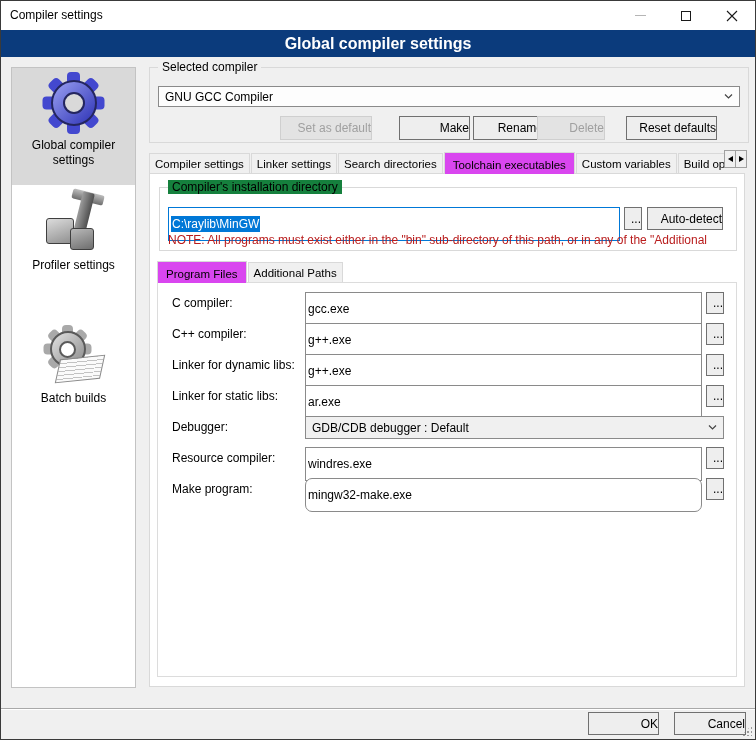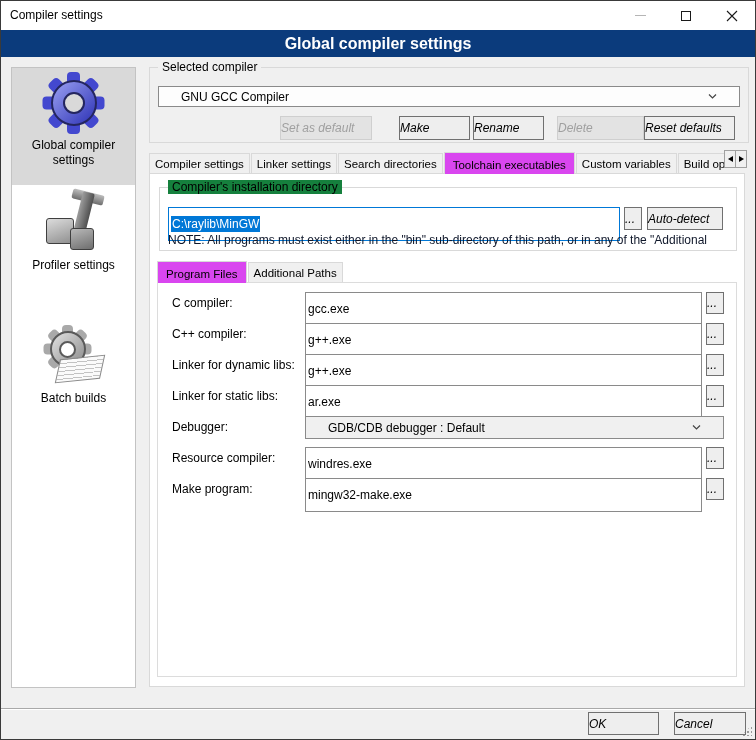--- a/index.html
+++ b/index.html
@@ -81,27 +81,27 @@
      background:repeating-linear-gradient(180deg,#fafafa 0 3px,#c2c2c2 3px 4px);
      border:1px solid #8a8a8a; transform:skewX(-18deg) rotate(-6deg); }
 
   
   .group { position:absolute; border:1px solid #d9d9d9; }
   .group-label { position:absolute; top:-8px; left:8px; padding:0 4px; font-size:12px; color:#000; background:#f0f0f0; }
   .group-label.on-white { background:#15803d; }
 
   
   .btn {
-    position:absolute; display:flex; align-items:center; justify-content:flex-start;
-    font-size:12px; color:#000; background:#eeeeee; border:1px solid #707070; cursor:default;font-style:italic;
+    position:absolute; display:flex; align-items:center; justify-content:flex-end;
+    font-size:12px; color:#000; background:#eeeeee; border:1px solid #707070; cursor:default;
   }
   .btn.disabled { color:#a0a0a0; background:#e3e3e3; border-color:#cfcfcf; }
   .combo {
     position:absolute; display:flex; align-items:center; justify-content:space-between;
-    padding:0 22px; font-size:12px; background:#fdfdfd; border:1px solid #8a8a8a;
+    padding:0 6px; font-size:12px; background:#fdfdfd; border:1px solid #8a8a8a;
   }
   .combo.gray { background:#f0f0f0; }
   .textbox {
     position:absolute; display:flex; align-items:center; padding:16px 2px;
     font-size:12px; background:#fff; border:1px solid #8a8a8a; white-space:nowrap; overflow:hidden;
   }
   .textbox.focused { border-color:#0078d7; }
   .textbox .sel { background:#0078d7; color:#fff; padding:1px 1px; }
 
   
@@ -118,21 +118,21 @@
   .tab-arrows { position:absolute; right:0; top:1px; display:flex; z-index:6; }
   .arrow-btn { width:12px; height:18px; background:#f0f0f0; border:1px solid #a0a0a0; display:flex; align-items:center; justify-content:center; margin-left:-1px; }
   .tri-left  { width:0; height:0; border-top:3.5px solid transparent; border-bottom:3.5px solid transparent; border-right:5px solid #000; }
   .tri-right { width:0; height:0; border-top:3.5px solid transparent; border-bottom:3.5px solid transparent; border-left:5px solid #000; }
 
   .tabpage { position:absolute; left:148px; top:172px; width:596px; height:514px; background:#fff; border:1px solid #d9d9d9; z-index:1; }
   .subpage { position:absolute; left:156px; top:281px; width:580px; height:395px; background:#fff; border:1px solid #dcdcdc; z-index:2; }
 
   
   .install-group { left:158px; top:186px; width:578px; height:64px; background:#fff; z-index:2; }
-  .note { position:absolute; left:8px; top:45px; font-size:12px; color:#0f172a; white-space:nowrap; overflow:hidden; right:2px; }
+  .note { position:absolute; left:8px; top:45px; font-size:12px; color:#b91c1c; white-space:nowrap; overflow:hidden; right:2px; }
 
   
   .form-label { position:absolute; left:14px; font-size:12px; line-height:22px; color:#000; white-space:nowrap; }
 
   
   .footer-sep { position:absolute; left:0; right:0; top:707px; height:1px; background:#a9a9a9; box-shadow:0 1px 0 #ffffff; }
   .grip { position:absolute; right:3px; bottom:3px; width:11px; height:11px;
     background-image:radial-gradient(#9a9a9a 1px, transparent 1.2px);
     background-size:4px 4px; background-position:1px 1px;
     clip-path:polygon(100% 0, 100% 100%, 0 100%); }
@@ -212,24 +212,24 @@
     </div>
     <div class="btn disabled" style="left:130px; top:48px; width:92px; height:24px;">
         <span>Set as default</span>
       </div>
     <div class="btn" style="left:249px; top:48px; width:71px; height:24px;">
         <span>Make</span>
       </div>
     <div class="btn" style="left:323px; top:48px; width:71px; height:24px;">
         <span>Rename</span>
       </div>
-    <div class="btn disabled" style="left:407px; top:48px; width:87px; height:24px;">
+    <div class="btn disabled" style="left:387px; top:48px; width:68px; height:24px;">
         <span>Delete</span>
       </div>
-    <div class="btn" style="left:494px; top:48px; width:91px; height:24px;">
+    <div class="btn" style="left:476px; top:48px; width:91px; height:24px;">
         <span>Reset defaults</span>
       </div>
   </div>
 
   <div class="tabstrip main-tabs">
     <div class="tab">
         <span>Compiler settings</span>
       </div>
     <div class="tab">
         <span>Linker settings</span>
@@ -325,21 +325,21 @@
 
     <div class="form-label" style="top:164px;">Resource compiler:</div>
     <div class="textbox" style="left:147px; top:164px; width:397px; height:22px;">
         <span>windres.exe</span>
       </div>
     <div class="btn" style="left:548px; top:164px; width:18px; height:22px;">
         <span>...</span>
       </div>
 
     <div class="form-label" style="top:195px;">Make program:</div>
-    <div class="textbox" style="left:147px; top:195px; width:397px; height:22px;">
+    <div class="textbox" style="left:147px; top:195px; width:397px; height:22px;border-radius:7px;">
         <span>mingw32-make.exe</span>
       </div>
     <div class="btn" style="left:548px; top:195px; width:18px; height:22px;">
         <span>...</span>
       </div>
 
   </div>
 
   <div class="footer-sep"></div>
   <div class="btn" style="left:587px; top:711px; width:71px; height:23px;">

